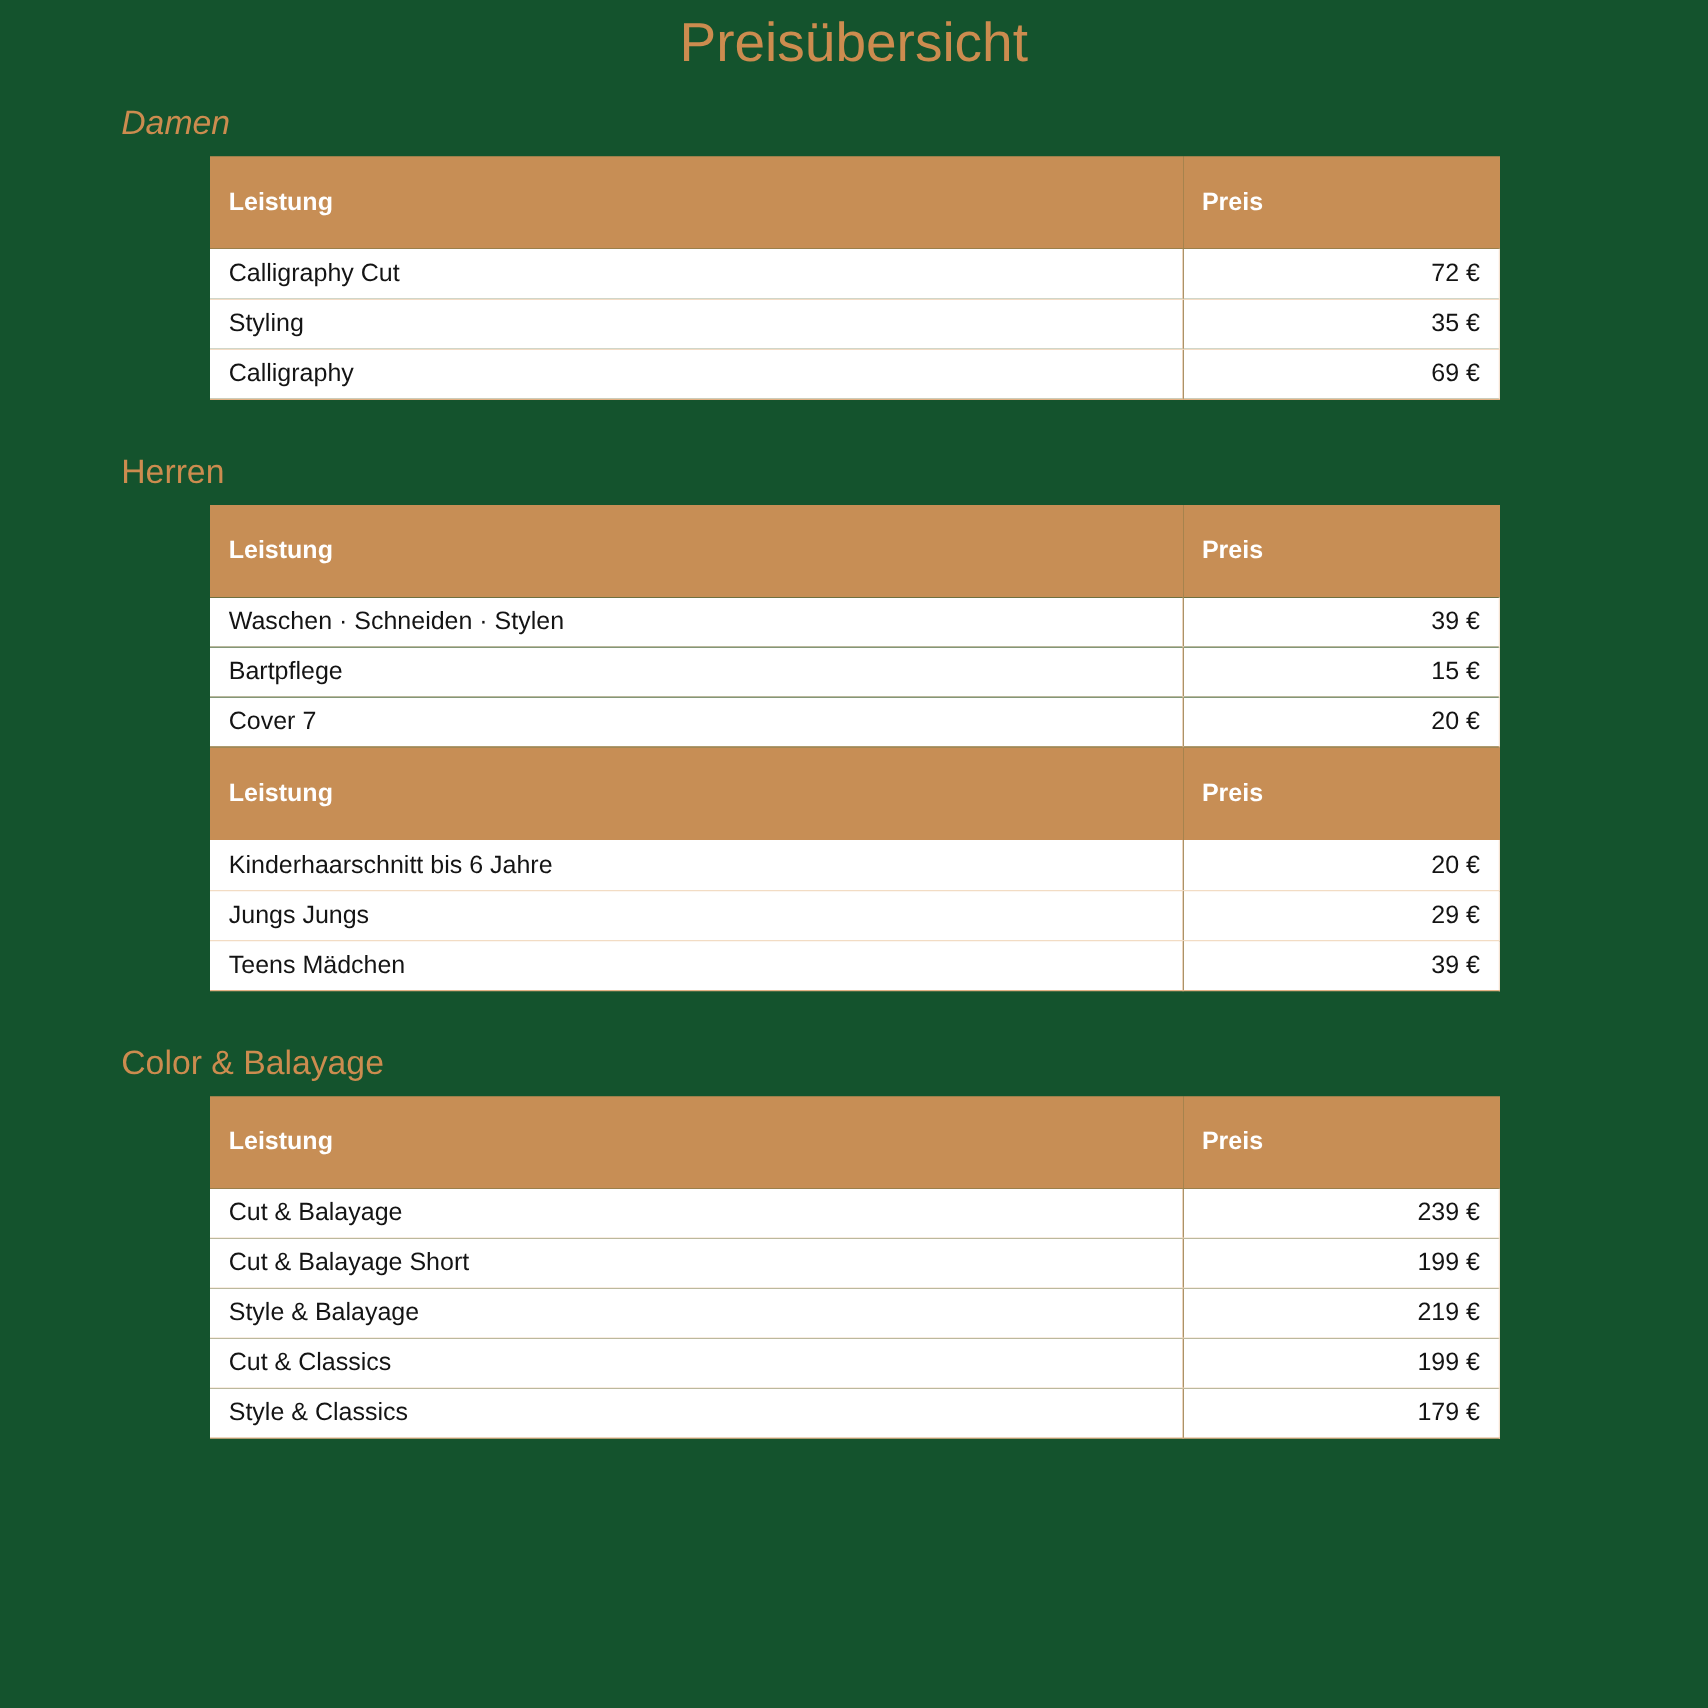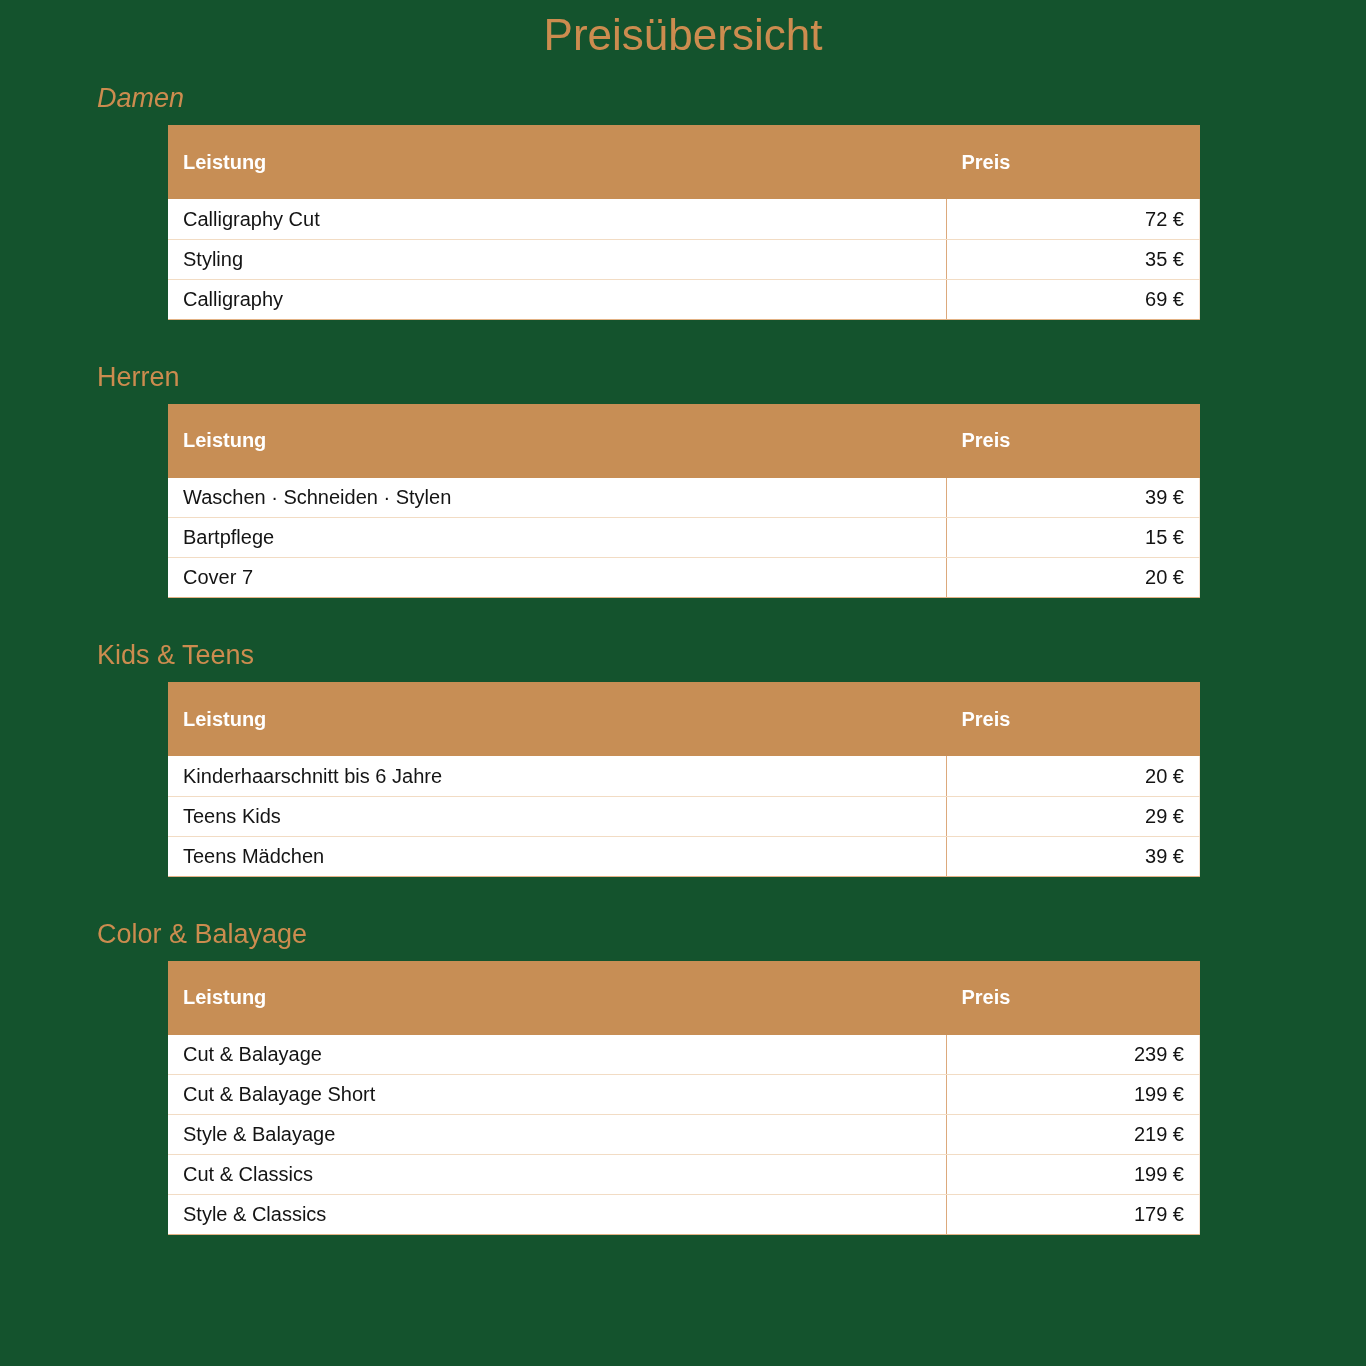--- a/index.html
+++ b/index.html
@@ -141,36 +141,35 @@
 
   <tr class="price-row">
     <td class="cell-service">Cover 7</td>
     <td class="cell-price">20 €</td>
   </tr>
 </tbody>
     </table>
   </section>
 
   <section class="price-section">
-    <h2 class="section-heading">Kids &amp; Teens</h2>
     <table class="price-table">
       <thead>
         <tr>
           <th class="col-service">Leistung</th>
           <th class="col-price">Preis</th>
         </tr>
       </thead>
       <tbody>
   <tr class="price-row">
     <td class="cell-service">Kinderhaarschnitt bis 6 Jahre</td>
     <td class="cell-price">20 €</td>
   </tr>
 
   <tr class="price-row">
-    <td class="cell-service">Teens Kids</td>
+    <td class="cell-service">Jungs Jungs</td>
     <td class="cell-price">29 €</td>
   </tr>
 
   <tr class="price-row">
     <td class="cell-service">Teens Mädchen</td>
     <td class="cell-price">39 €</td>
   </tr>
 </tbody>
     </table>
   </section>

